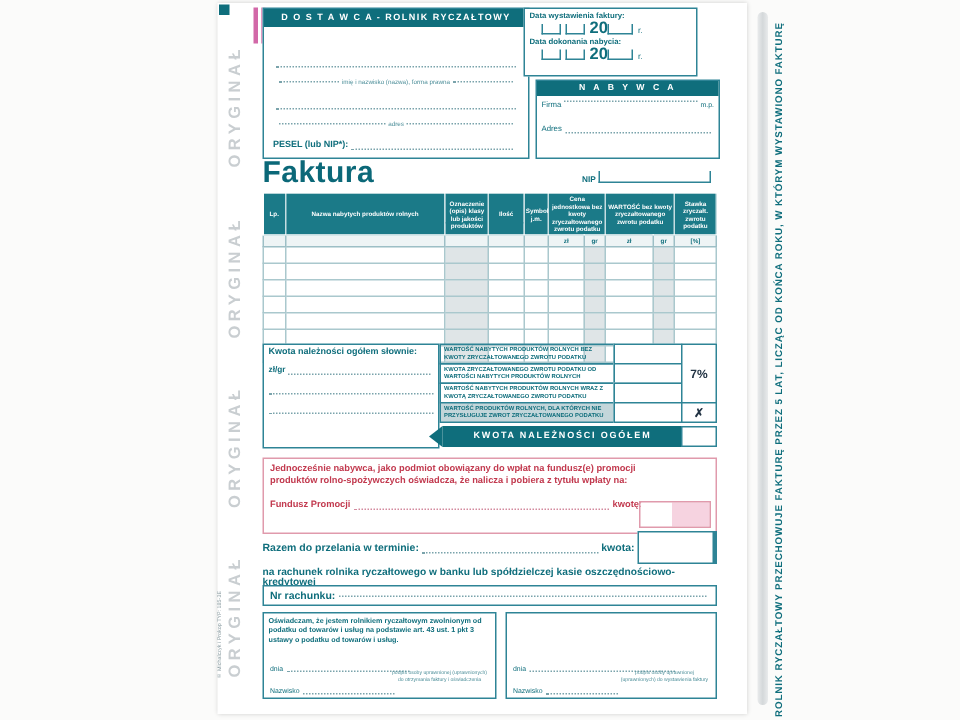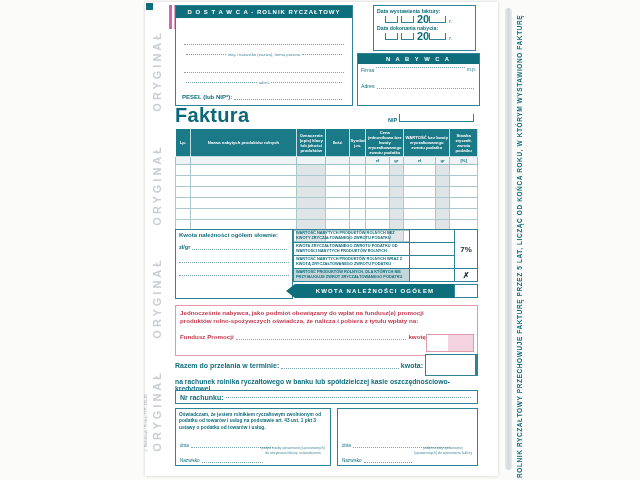--- a/index.html
+++ b/index.html
@@ -56,21 +56,21 @@
       <span class="dotline"></span>
       <span class="cap">adres</span>
       <span class="dotline"></span>
     </div>
     <div class="abs row" style="left:6px;right:8px;top:88px;">
       <span style="font-size:6px;font-weight:bold;">PESEL (lub NIP*):</span>
       <span class="dotline"></span>
     </div>
   </div>
 
-  <div class="abs box" style="left:228px;top:3px;width:103px;height:46px;padding:2px 3px;">
+  <div class="abs box" style="left:204px;top:3px;width:116px;height:46px;padding:2px 3px;">
     <div style="font-size:5.2px;font-weight:bold;">Data wystawienia faktury:</div>
     <div class="row" style="margin:1px 0 1px 8px;align-items:flex-end;">
       <span class="slot"></span>
       <span class="slot"></span>
       <span style="font-size:11px;font-weight:bold;line-height:9px;">20</span>
       <span class="slot" style="width:17px;"></span>
       <span style="font-size:5.5px;">r.</span>
     </div>
     <div style="font-size:5.2px;font-weight:bold;">Data dokonania nabycia:</div>
     <div class="row" style="margin:1px 0 0 8px;align-items:flex-end;">

